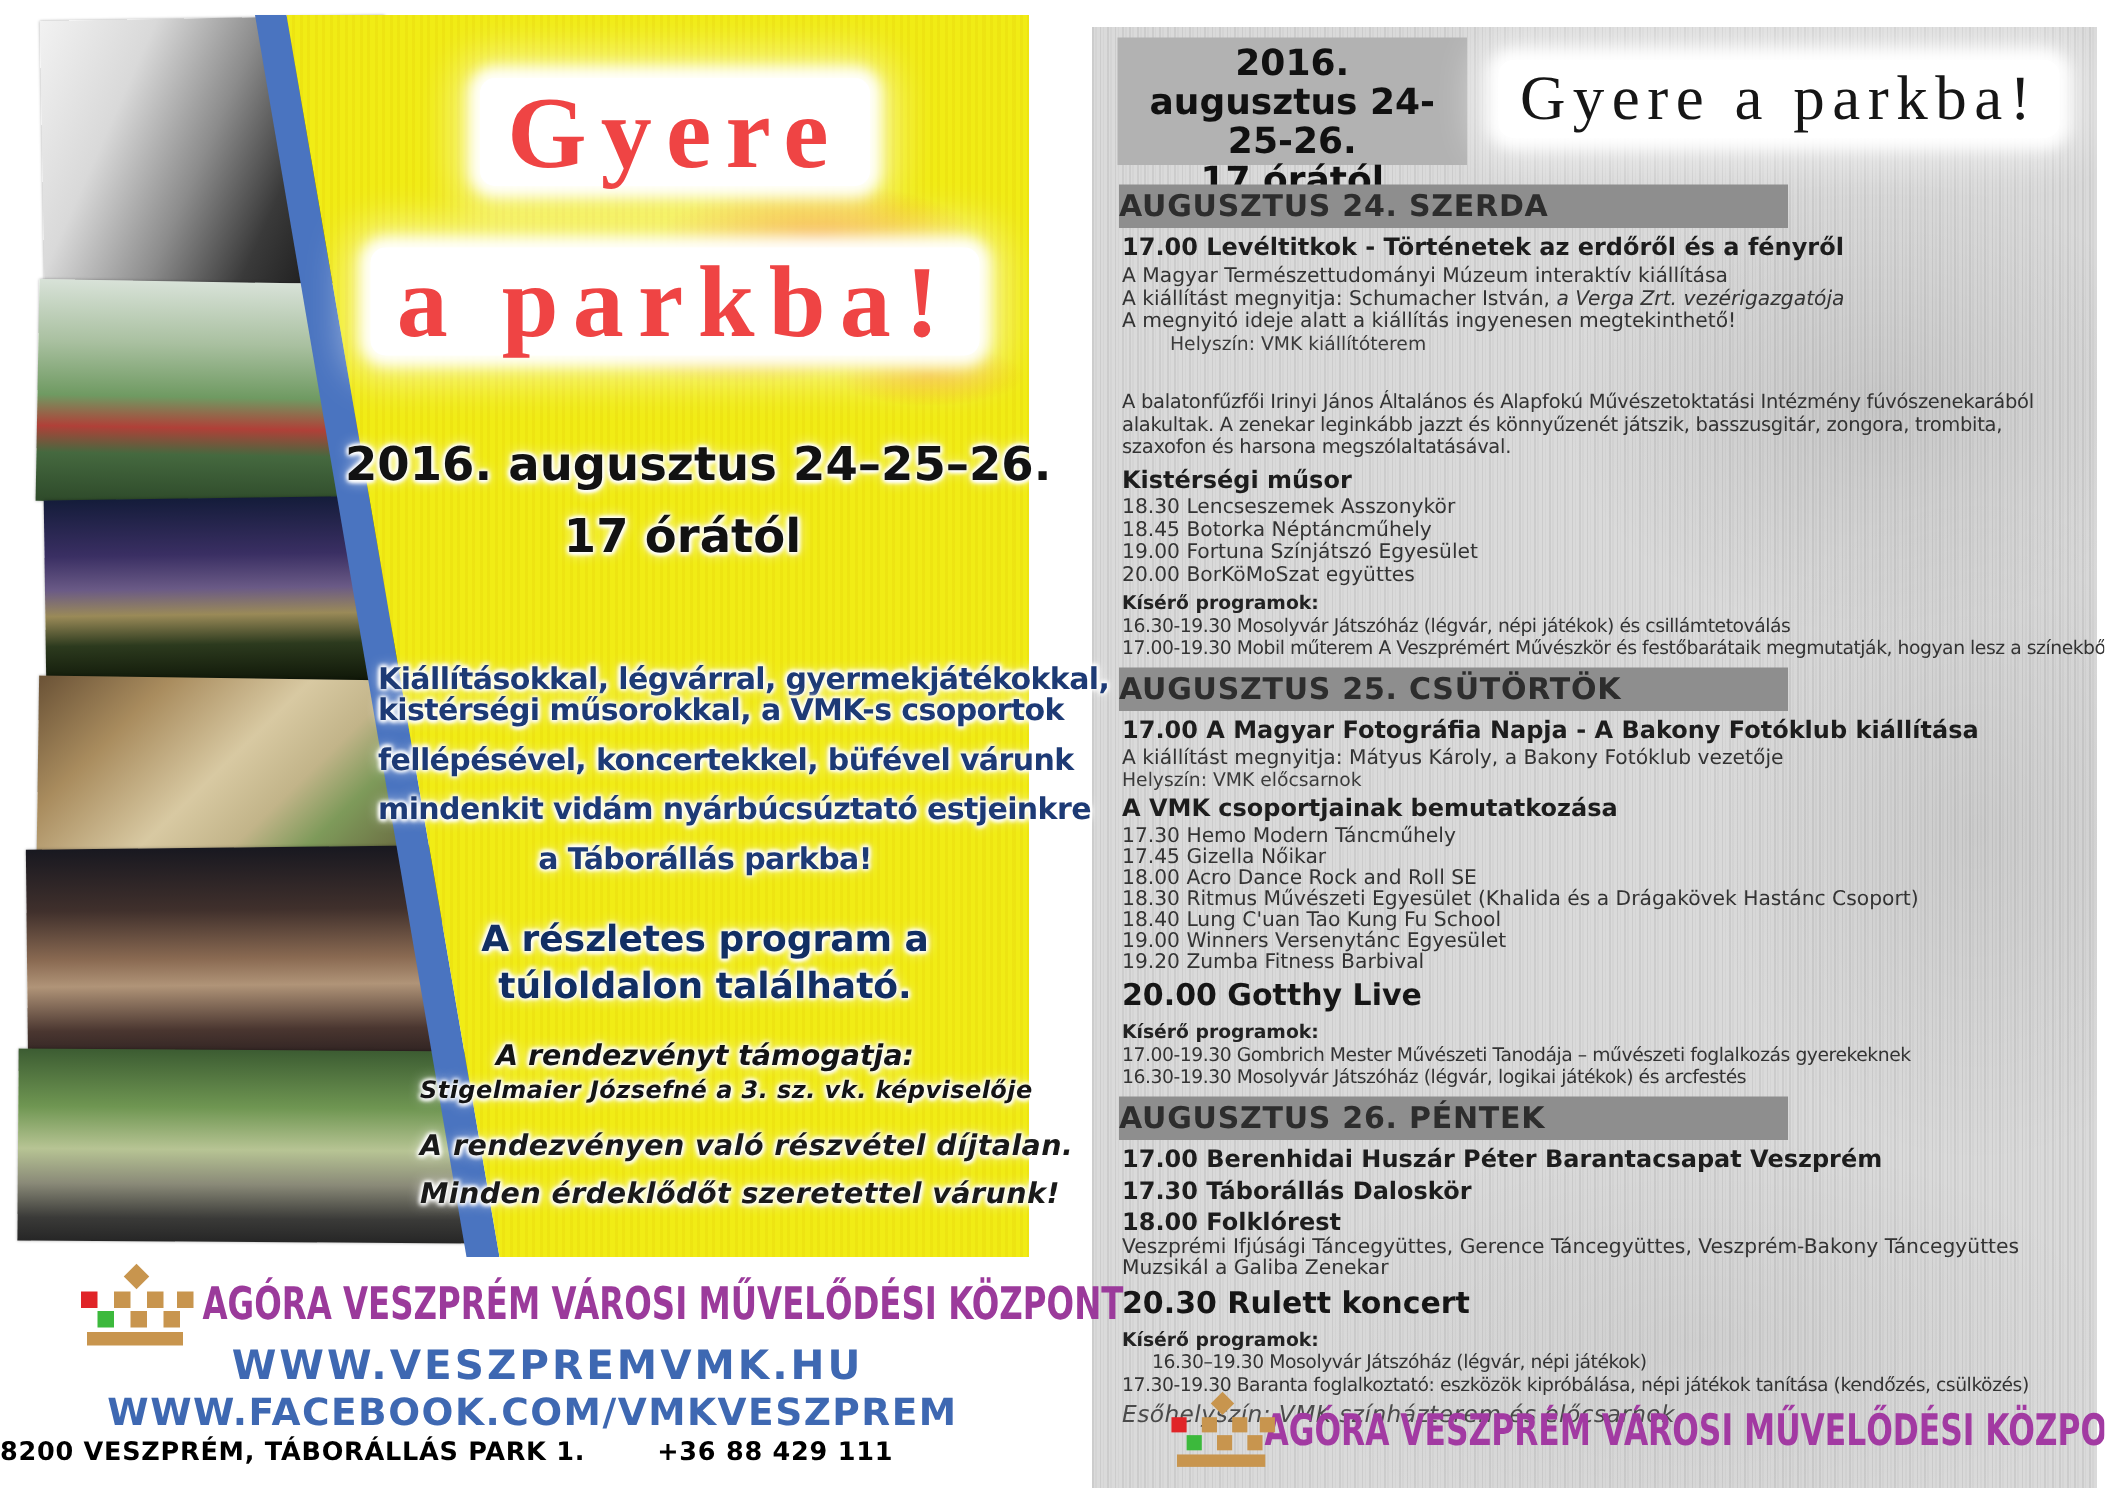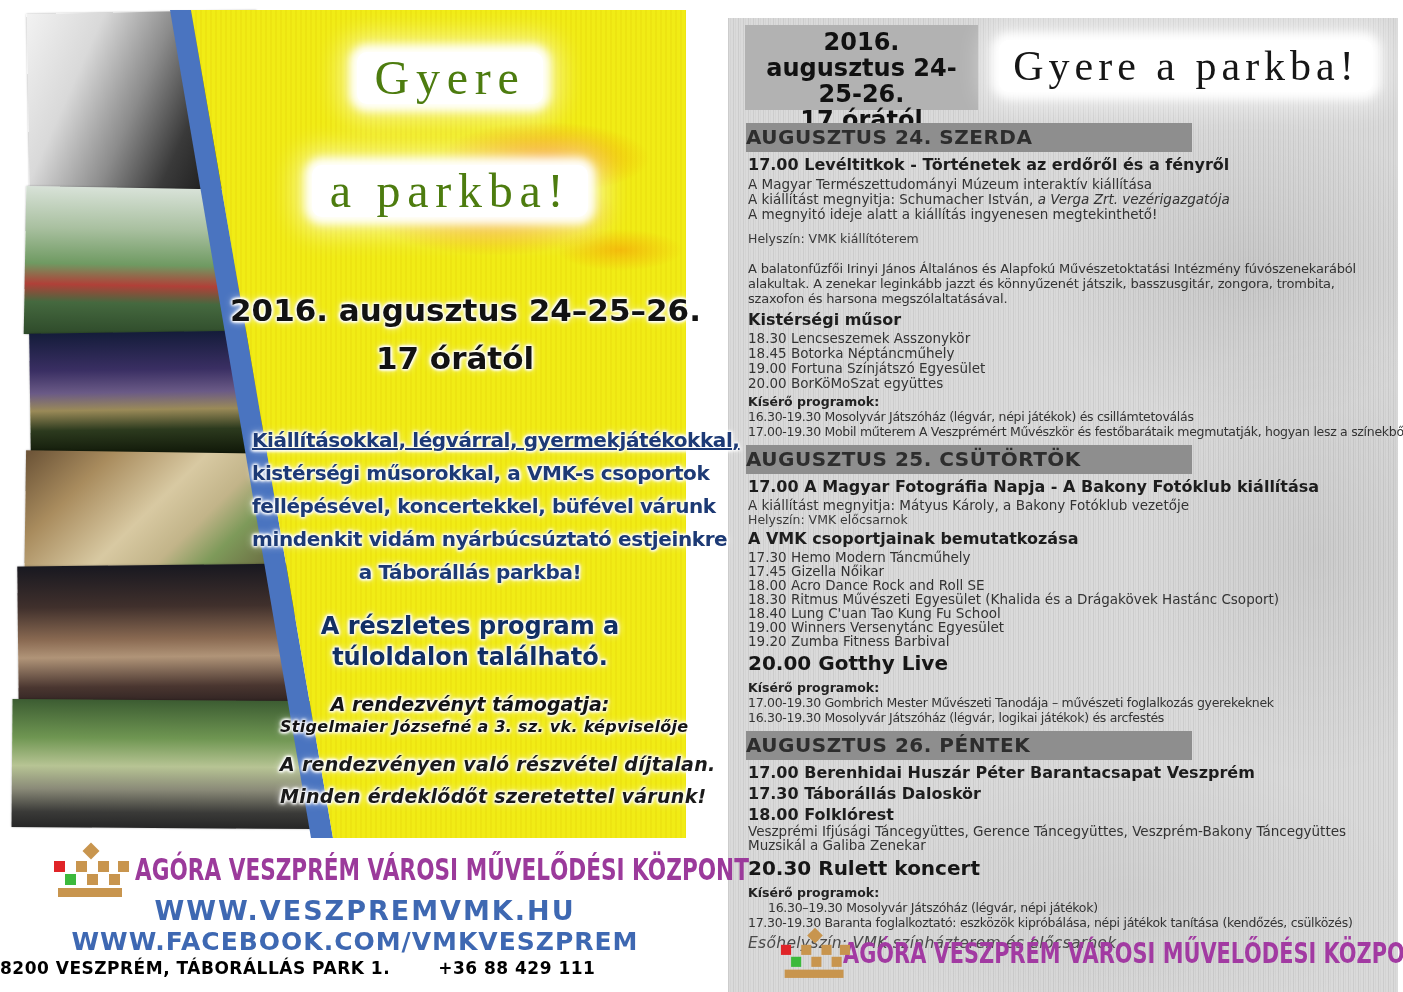--- a/index.html
+++ b/index.html
@@ -30,22 +30,22 @@
     background-color:#f1ec15;
     background-image:
       radial-gradient(ellipse 150px 52px at 545px 158px, rgba(245,150,5,.95), rgba(245,150,5,0) 70%),
       radial-gradient(ellipse 175px 58px at 495px 215px, rgba(245,150,5,.85), rgba(245,150,5,0) 70%),
       radial-gradient(ellipse 90px 30px at 620px 250px, rgba(245,150,5,.55), rgba(245,150,5,0) 70%),
       repeating-linear-gradient(90deg, rgba(216,180,0,.14) 0 2px, rgba(255,255,255,0) 2px 5px);}
 
   .ft{position:absolute;z-index:4;text-align:center;white-space:nowrap;}
   .splotch{display:inline-block;background:#ffffff;border-radius:10px;padding:2px 18px;
     box-shadow:0 0 9px 7px rgba(255,255,255,.97),0 0 26px 16px rgba(255,255,255,.55);}
-  .big-title{font-family:"Liberation Serif","DejaVu Serif",serif;font-weight:normal;
-    color:#4d7c0f;font-size:48px;letter-spacing:.14em;line-height:1;}
+  .big-title{font-family:"Liberation Serif","DejaVu Serif",serif;font-weight:bold;
+    color:#ef4444;font-size:68px;letter-spacing:.14em;line-height:1;}
   .glow{text-shadow:-1px -1px 3px #fff,1px -1px 3px #fff,-1px 1px 3px #fff,1px 1px 3px #fff,0 0 9px #fff;}
   .f-date{font-size:31px;font-weight:bold;color:#121212;}
   .f-intro{font-size:20px;font-weight:bold;color:#1d3a75;line-height:33.5px;letter-spacing:-.4px;}
   .f-note{font-size:24px;font-weight:bold;color:#122f63;line-height:31px;}
   .f-supp1{font-size:19px;font-weight:bold;font-style:italic;color:#141414;}
   .f-supp2{font-size:16px;font-weight:bold;font-style:italic;color:#141414;letter-spacing:.3px;}
   .f-free{font-size:19px;font-style:italic;font-weight:bold;color:#1a1a1a;letter-spacing:.3px;line-height:31px;}
 
   .f-footer-org{position:absolute;left:135px;top:852px;z-index:5;font-size:30px;font-weight:bold;
     color:#9b3a9b;letter-spacing:0;transform:scaleX(.72);transform-origin:left center;white-space:nowrap;}
@@ -122,21 +122,21 @@
     <div class="ft" style="left:250px;top:52px;width:400px;">
       <span class="splotch big-title">Gyere</span>
     </div>
     <div class="ft" style="left:210px;top:165px;width:480px;">
       <span class="splotch big-title">a parkba!</span>
     </div>
 
     <div class="ft f-date glow" style="left:230px;top:292px;width:450px;">2016. augusztus 24–25–26.</div>
     <div class="ft f-date glow" style="left:230px;top:340px;width:450px;">17 órától</div>
 
-    <div class="ft f-intro glow" style="left:252px;top:424px;width:472px;text-decoration:underline;">Kiállításokkal, légvárral, gyermekjátékokkal,</div>
+    <div class="ft f-intro glow" style="left:252px;top:436px;width:472px;">Kiállításokkal, légvárral, gyermekjátékokkal,</div>
     <div class="ft f-intro glow" style="left:252px;top:457px;width:436px;">kistérségi műsorokkal, a VMK-s csoportok</div>
     <div class="ft f-intro glow" style="left:252px;top:490px;width:436px;">fellépésével, koncertekkel, büfével várunk</div>
     <div class="ft f-intro glow" style="left:252px;top:523px;width:436px;">mindenkit vidám nyárbúcsúztató estjeinkre</div>
     <div class="ft f-intro glow" style="left:252px;top:556px;width:436px;">a Táborállás parkba!</div>
 
     <div class="ft f-note glow" style="left:300px;top:611px;width:340px;">A részletes program a</div>
     <div class="ft f-note glow" style="left:300px;top:642px;width:340px;">túloldalon található.</div>
 
     <div class="ft f-supp1 glow" style="left:290px;top:693px;width:360px;">A rendezvényt támogatja:</div>
     <div class="ft f-supp2 glow" style="left:280px;top:717px;width:380px;">Stigelmaier Józsefné a 3. sz. vk. képviselője</div>
@@ -172,21 +172,21 @@
     </div>
     <div class="b-title">
       <span class="splotch" style="padding:3px 14px;">Gyere a parkba!</span>
     </div>
 
     <div class="day-bar" style="top:105px;">AUGUSZTUS 24. SZERDA</div>
     <div class="rl ev" style="top:137px;">17.00 Levéltitkok - Történetek az erdőről és a fényről</div>
     <div class="rl bd" style="top:158px;">A Magyar Természettudományi Múzeum interaktív kiállítása</div>
     <div class="rl bd" style="top:173px;"><span>A kiállítást megnyitja: Schumacher István, </span><i>a Verga Zrt. vezérigazgatója</i></div>
     <div class="rl bd" style="top:188px;">A megnyitó ideje alatt a kiállítás ingyenesen megtekinthető!</div>
-    <div class="rl sm" style="top:213px;">Helyszín: VMK kiállítóterem</div>
+    <div class="rl sm" style="top:203px;margin-left:32px;">Helyszín: VMK kiállítóterem</div>
     <div class="rl bd2" style="top:243px;">A balatonfűzfői Irinyi János Általános és Alapfokú Művészetoktatási Intézmény fúvószenekarából</div>
     <div class="rl bd2" style="top:258px;">alakultak. A zenekar leginkább jazzt és könnyűzenét játszik, basszusgitár, zongora, trombita,</div>
     <div class="rl bd2" style="top:273px;">szaxofon és harsona megszólaltatásával.</div>
     <div class="rl subh" style="top:292px;">Kistérségi műsor</div>
     <div class="rl ls" style="top:312px;">18.30 Lencseszemek Asszonykör</div>
     <div class="rl ls" style="top:327px;">18.45 Botorka Néptáncműhely</div>
     <div class="rl ls" style="top:342px;">19.00 Fortuna Színjátszó Egyesület</div>
     <div class="rl ls" style="top:357px;">20.00 BorKöMoSzat együttes</div>
     <div class="rl kl" style="top:376px;">Kísérő programok:</div>
     <div class="rl kt" style="top:391px;">16.30-19.30 Mosolyvár Játszóház (légvár, népi játékok) és csillámtetoválás</div>

